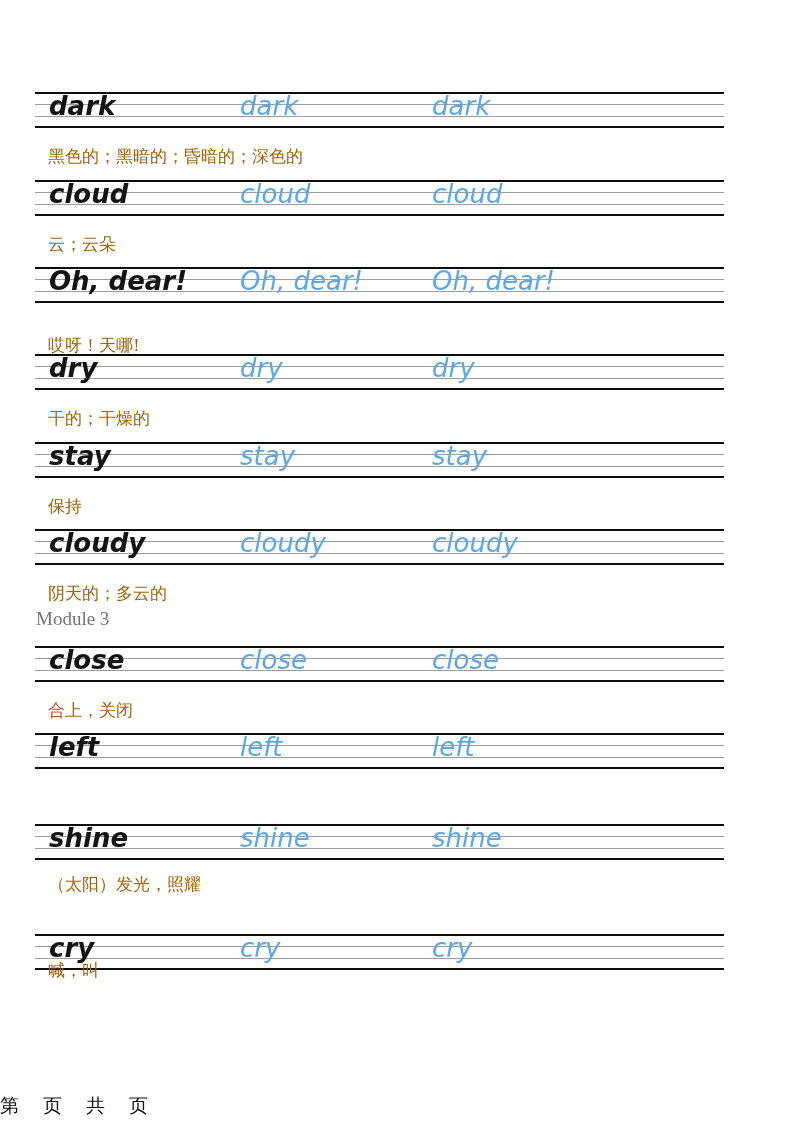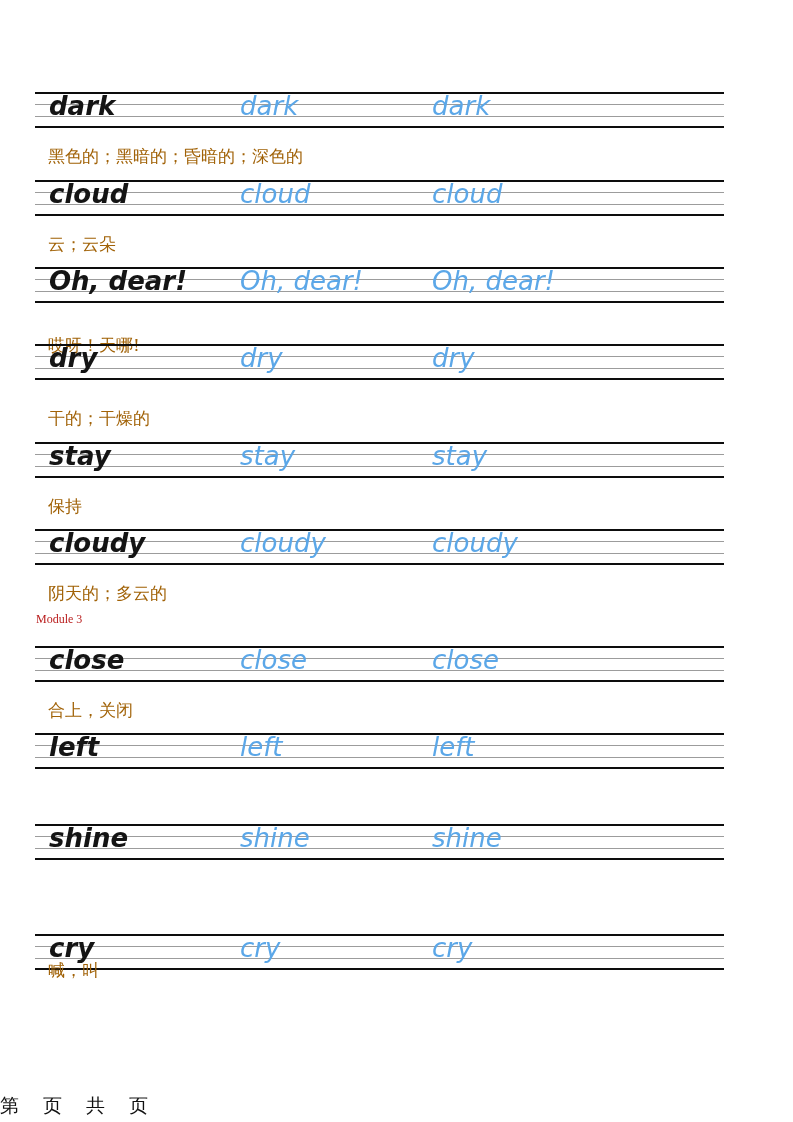--- a/index.html
+++ b/index.html
@@ -42,23 +42,23 @@
     font-size:17px;
     line-height:24px;
     color:#a16207;
     font-family:"DejaVu Serif","Liberation Serif",serif;
     white-space:nowrap;
   }
   .module{
     position:absolute;
     left:36px;
     top:607px;
-    font-size:12px;
+    font-size:19px;
     line-height:24px;
-    color:#b91c1c;
+    color:#737373;
     font-family:"Liberation Serif","DejaVu Serif",serif;
   }
   .footer{
     position:absolute;
     left:0;top:1093px;
     width:793px;
     text-align:left;
     font-size:19px;
     color:#111;
     letter-spacing:4px;
@@ -97,21 +97,21 @@
     <div class="gl t"></div>
     <div class="gl m1"></div>
     <div class="gl m2"></div>
     <div class="gl b"></div>
     <span class="w w1">Oh, dear!</span>
     <span class="w w2">Oh, dear!</span>
     <span class="w w3">Oh, dear!</span>
   </div>
   <div class="def" style="top:333px">哎呀！天哪!</div>
 
-  <div class="guide" style="top:344px">
+  <div class="guide" style="top:354px">
     <div class="gl t"></div>
     <div class="gl m1"></div>
     <div class="gl m2"></div>
     <div class="gl b"></div>
     <span class="w w1">dry</span>
     <span class="w w2">dry</span>
     <span class="w w3">dry</span>
   </div>
   <div class="def" style="top:406px">干的；干燥的</div>
 
@@ -162,20 +162,21 @@
 
   <div class="guide" style="top:824px">
     <div class="gl t"></div>
     <div class="gl m1"></div>
     <div class="gl m2"></div>
     <div class="gl b"></div>
     <span class="w w1">shine</span>
     <span class="w w2">shine</span>
     <span class="w w3">shine</span>
   </div>
+  <div class="def" style="top:872px">（太阳）发光，照耀</div>
 
   <div class="guide" style="top:934px">
     <div class="gl t"></div>
     <div class="gl m1"></div>
     <div class="gl m2"></div>
     <div class="gl b"></div>
     <span class="w w1">cry</span>
     <span class="w w2">cry</span>
     <span class="w w3">cry</span>
   </div>

